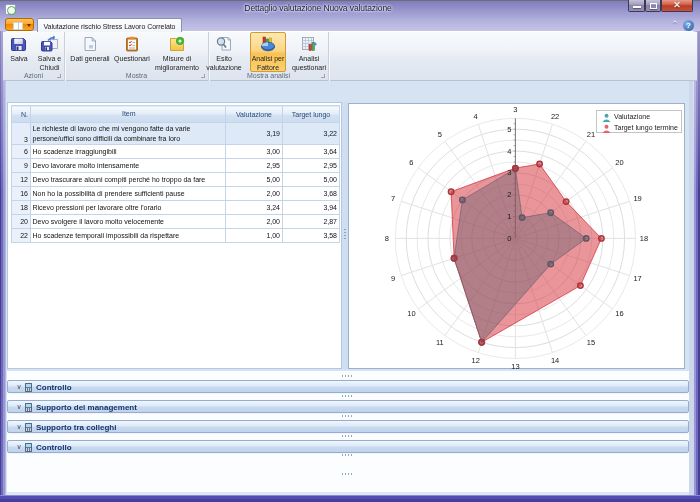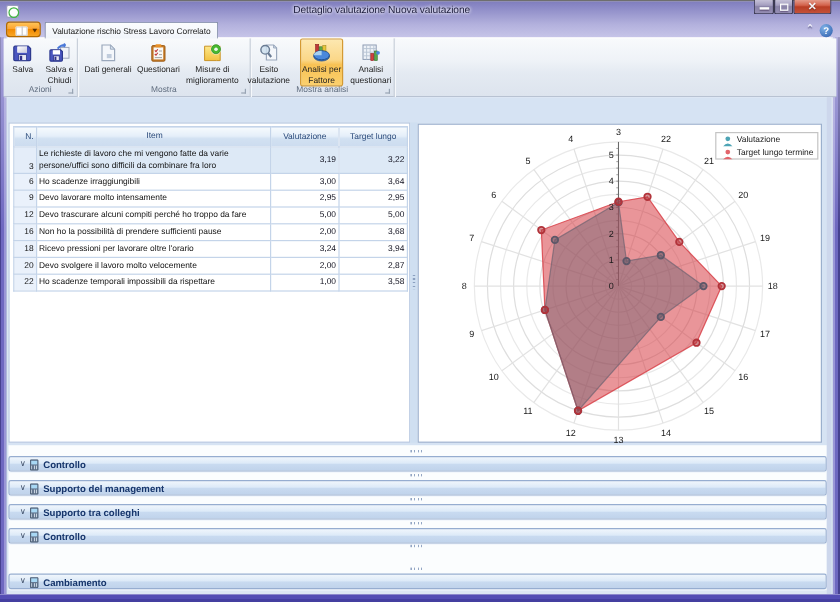--- a/index.html
+++ b/index.html
@@ -411,20 +411,15 @@
       <span class="sectext">Supporto tra colleghi</span>
     </div>
 <div class="grip" style="top:334px"></div>
 <div class="secbar" style="top:359px">
 <span class="chev">∨</span>
       <span class="calcicon"></span>
       <span class="sectext">Controllo</span>
     </div>
 <div class="grip" style="top:354px"></div>
 <div class="grip" style="top:373px"></div>
-<div class="secbar" style="top:397px">
-<span class="chev">∨</span>
-      <span class="calcicon"></span>
-      <span class="sectext">Cambiamento</span>
-    </div>
 <div class="grip" style="top:392px"></div>
 </div>
 <div id="innerR"></div>
 
 </body></html>

